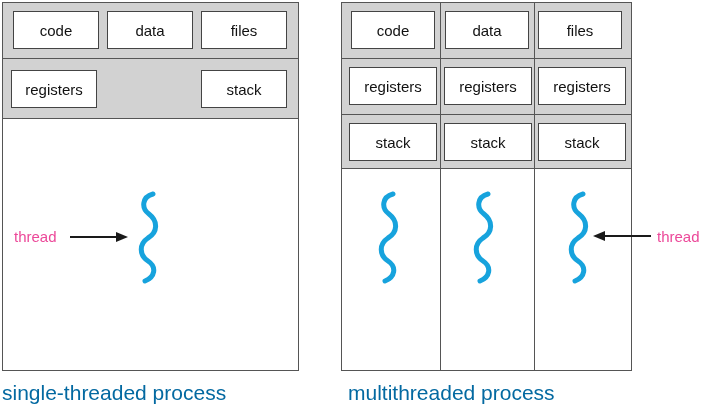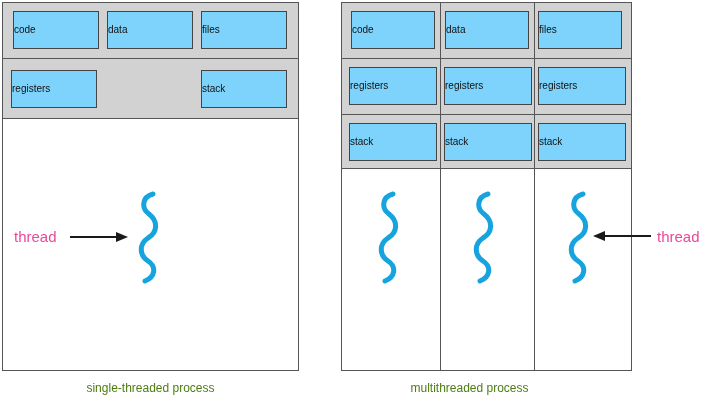--- a/index.html
+++ b/index.html
@@ -25,41 +25,41 @@
   }
   .band {
     position: absolute;
     box-sizing: border-box;
     background: #d2d2d2;
     border-bottom: 1px solid #555555;
   }
   .cellbox {
     position: absolute;
     box-sizing: border-box;
-    background: #7dd3fc;
+    background: #ffffff;
     border: 1px solid #444444;
     display: flex;
     align-items: center;
-    justify-content: flex-start;
-    font-size: 10px;
+    justify-content: center;
+    font-size: 15px;
     line-height: 1;
     color: #111111;
     white-space: nowrap;
   }
   .vdiv {
     position: absolute;
     width: 1px;
     background: #555555;
   }
   .caption {
     position: absolute;
-    font-size: 12px;
-    color: #4d7c0f;
+    font-size: 21px;
+    color: #0369a1;
     white-space: nowrap;
-    text-align: center;
+    text-align: left;
   }
   .thread-label {
     position: absolute;
     font-size: 15px;
     color: #ec4899;
     white-space: nowrap;
   }
   svg.squiggle, svg.arrow {
     position: absolute;
     overflow: visible;
@@ -163,13 +163,13 @@
   <path d="M 22 2 C 11 5, 10 16, 18 22 C 27 29, 27 40, 17 46
            C 8 52, 8 63, 17 69 C 26 75, 24 85, 14 89" fill="none" stroke="#17a3dd" stroke-width="5" stroke-linecap="round" stroke-linejoin="round"></path>
 </svg>
 
 <svg class="arrow" style="left:593px; top:228px;" width="58" height="16" viewBox="0 0 58 16">
   <line x1="9" y1="8" x2="58" y2="8" stroke="#1a1a1a" stroke-width="2"></line>
   <polygon points="0,8 12,3 12,13" fill="#1a1a1a"></polygon>
 </svg>
 <span class="thread-label" style="left:657px; top:228px;">thread</span>
 
-<span class="caption" style="left:324px; top:381px; width:291px;">multithreaded process</span>
+<span class="caption" style="left:348px; top:381px; width:291px;">multithreaded process</span>
 
 </body></html>

